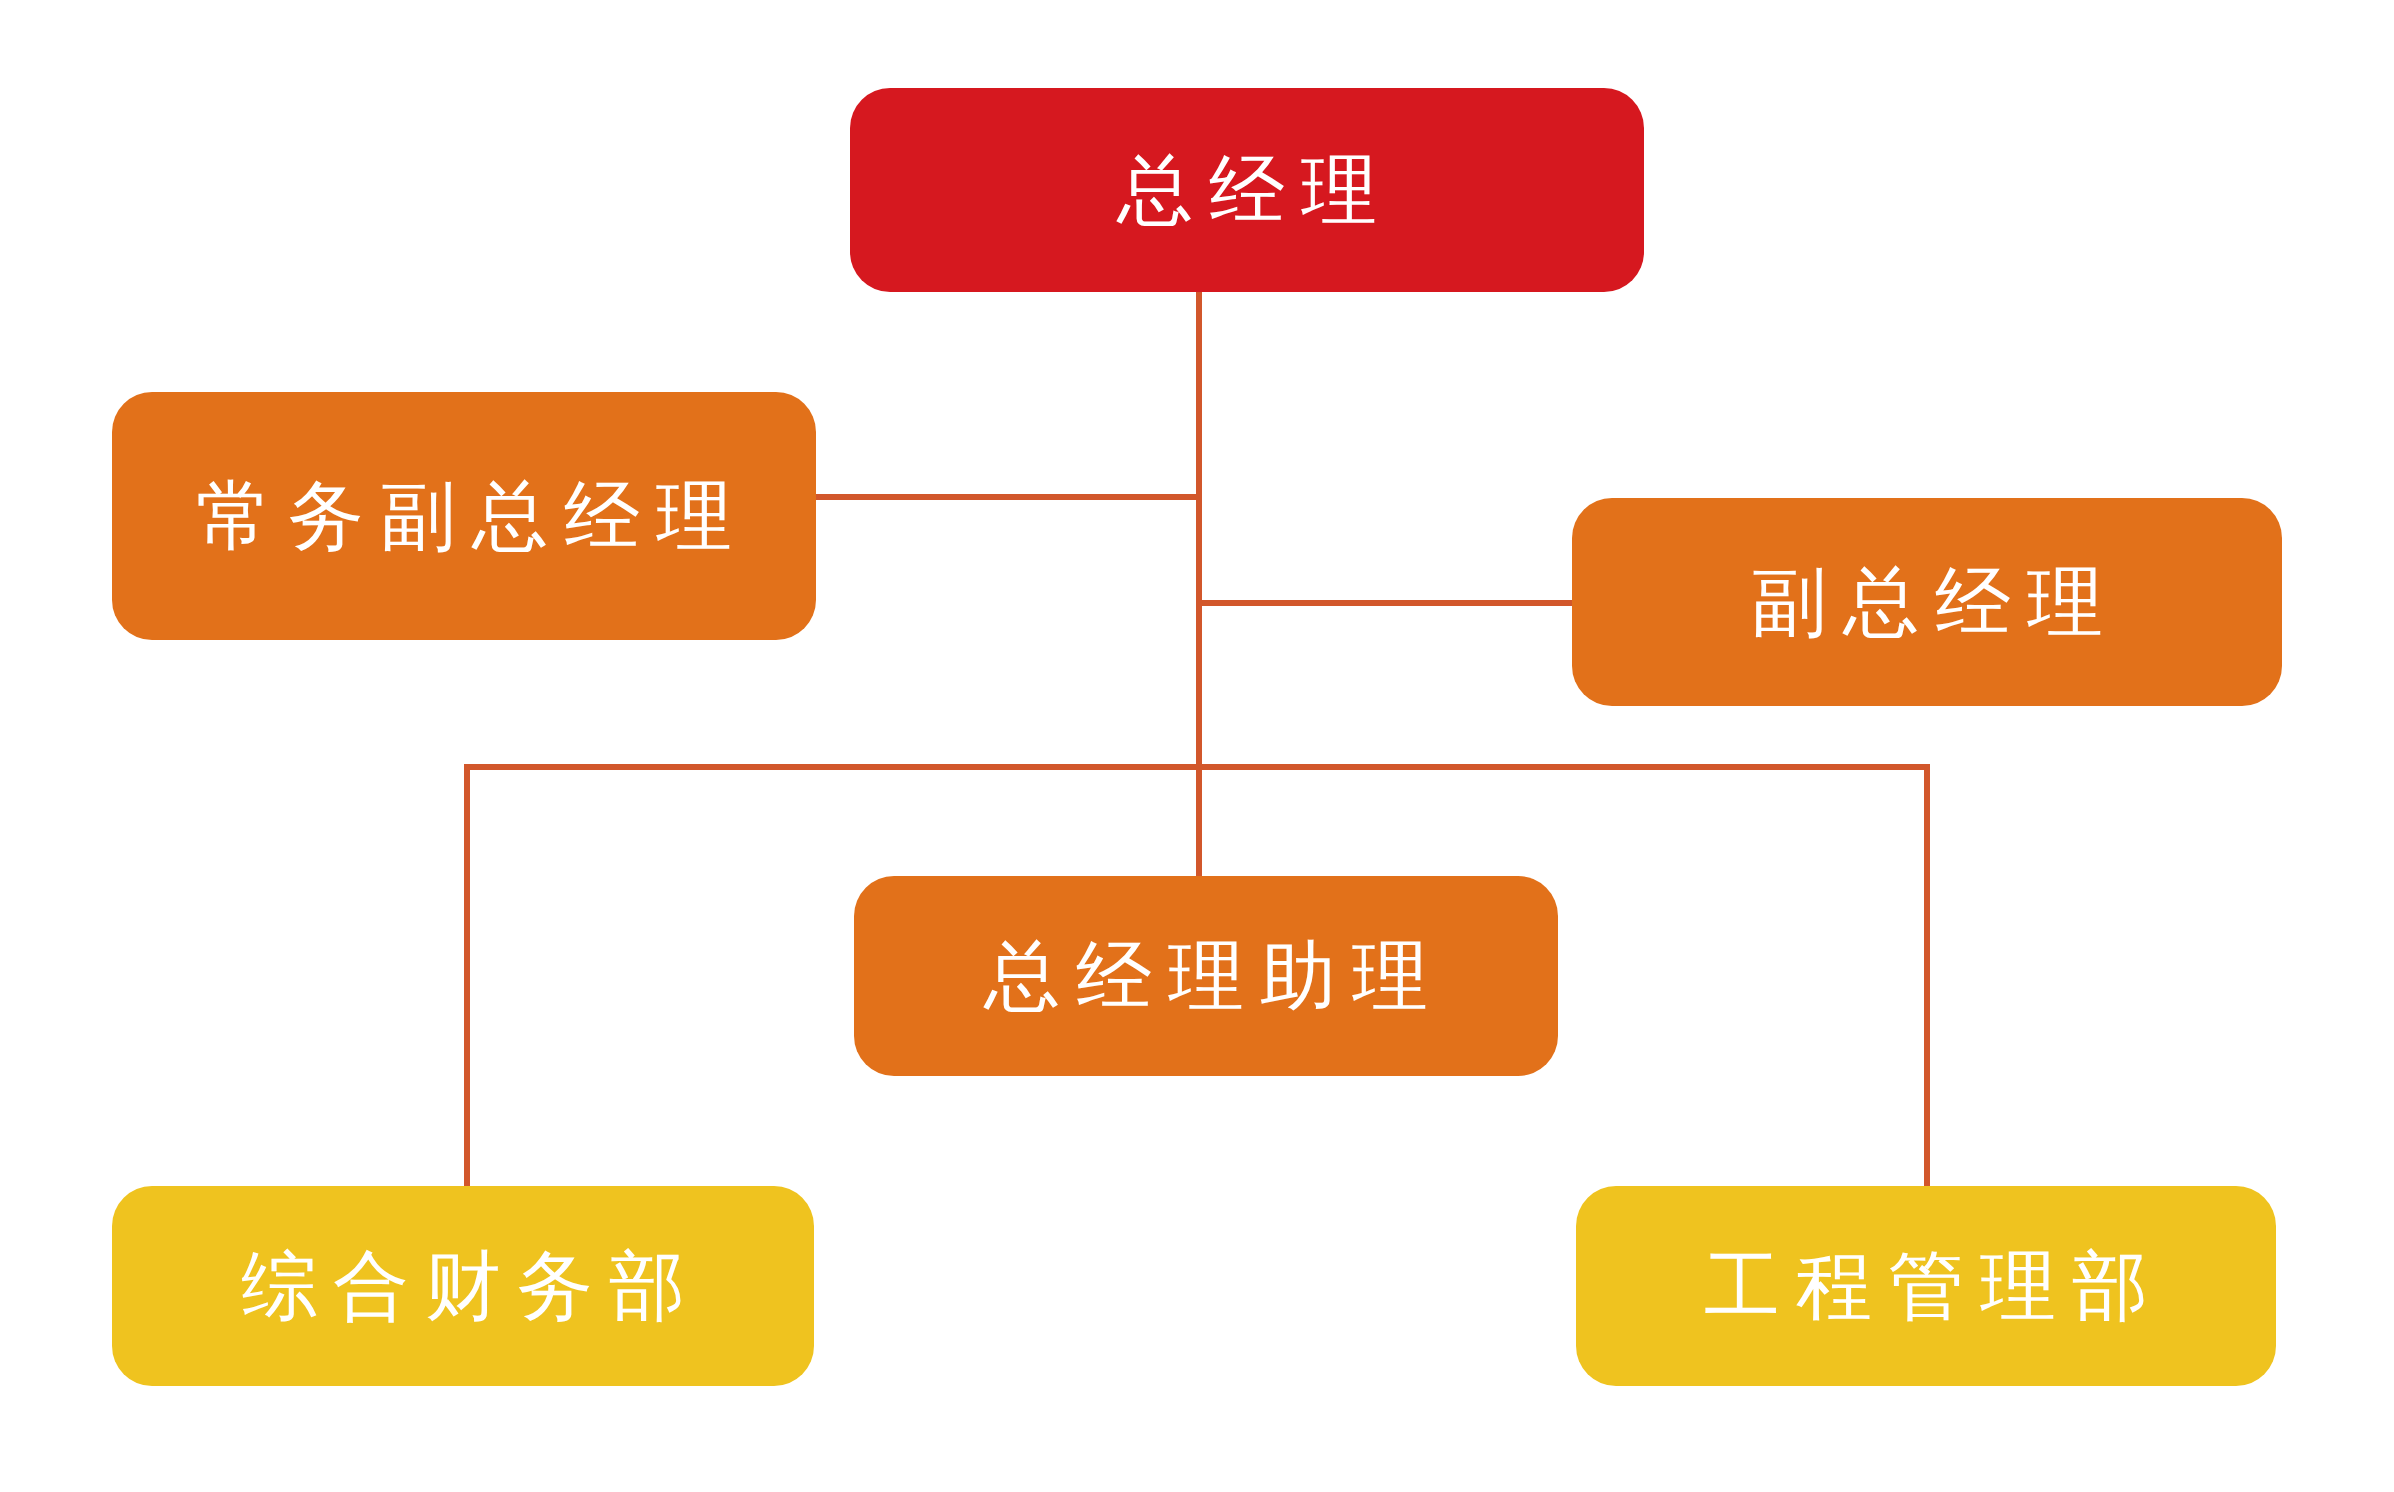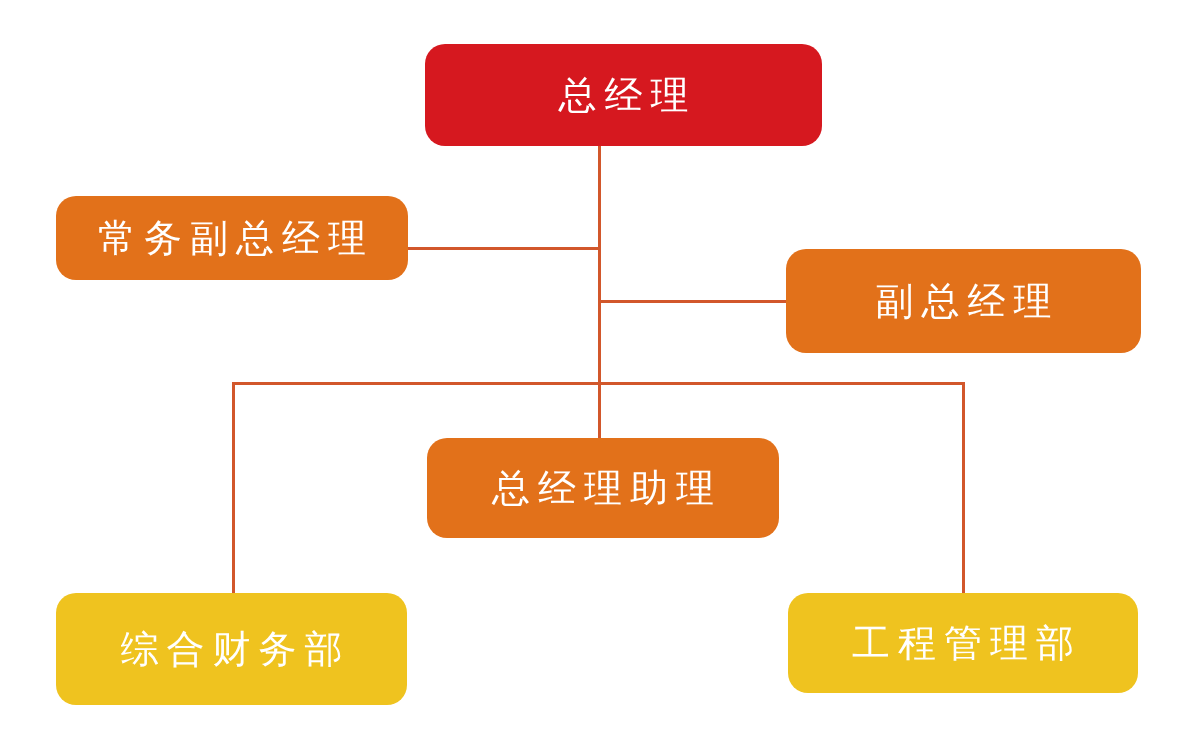--- a/index.html
+++ b/index.html
@@ -29,24 +29,24 @@
   }
   .node .label {
     text-indent: 8px; 
     white-space: nowrap;
   }
   .connector {
     position: absolute;
   }
   
   #n0 { left: 425px; top: 44px;  width: 397px; height: 102px; }
-  #n1 { left: 56px;  top: 196px; width: 352px; height: 84px; }
+  #n1 { left: 56px;  top: 196px; width: 352px; height: 124px; }
   #n2 { left: 786px; top: 249px; width: 355px; height: 104px; }
   #n3 { left: 427px; top: 438px; width: 352px; height: 100px; }
-  #n4 { left: 56px;  top: 593px; width: 351px; height: 112px; }
+  #n4 { left: 56px;  top: 593px; width: 351px; height: 100px; }
   #n5 { left: 788px; top: 593px; width: 350px; height: 100px; }
   
   #c-trunk            { left: 598px; top: 146px; width: 3px;   height: 292px; }
   #c-left-branch      { left: 408px; top: 247px; width: 192px; height: 3px; }
   #c-right-branch     { left: 600px; top: 300px; width: 186px; height: 3px; }
   #c-bottom-rail      { left: 232px; top: 382px; width: 733px; height: 3px; }
   #c-finance-drop     { left: 232px; top: 382px; width: 3px;   height: 211px; }
   #c-engineering-drop { left: 962px; top: 382px; width: 3px;   height: 211px; }
 </style>
 </head>

